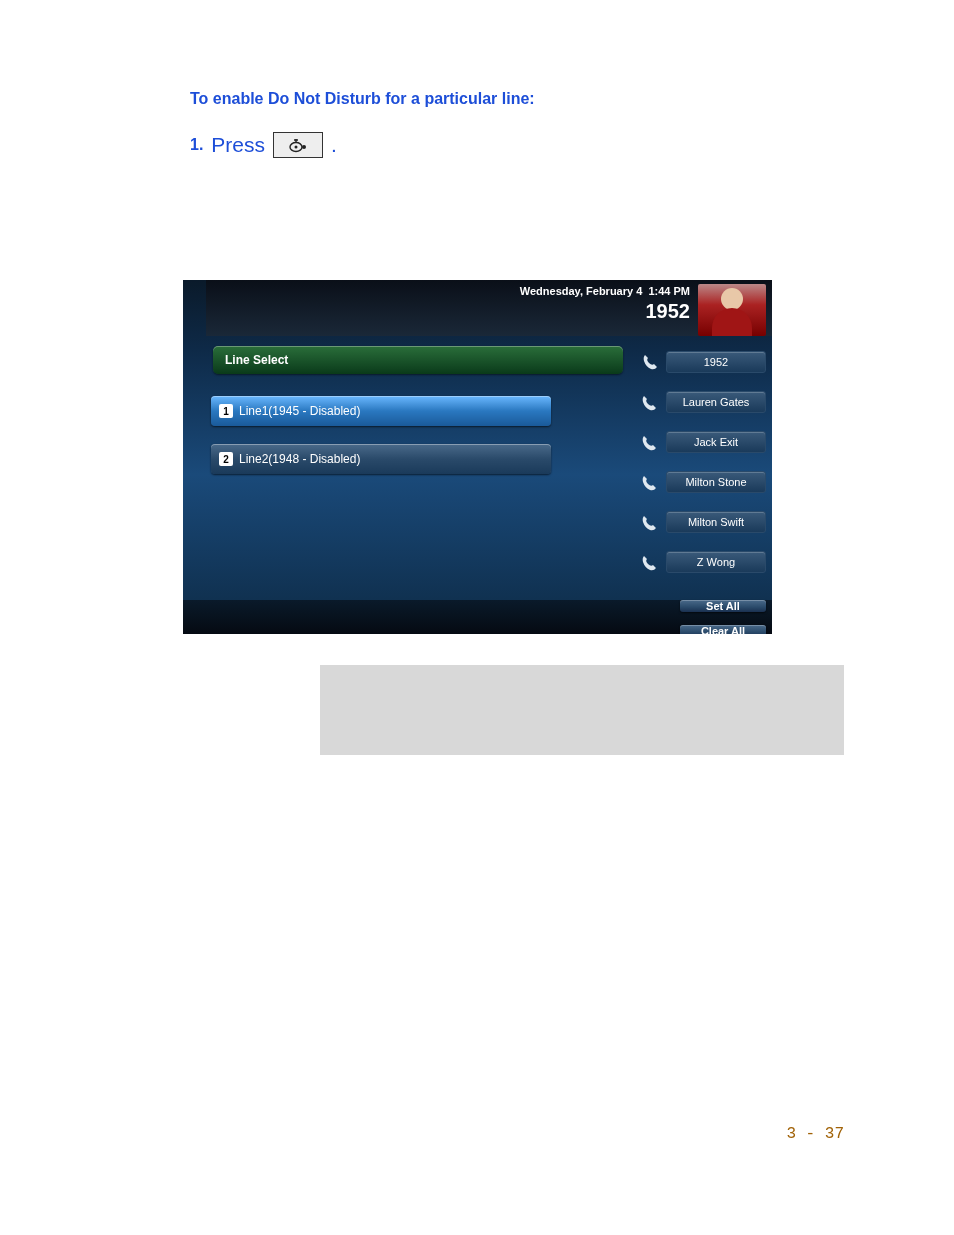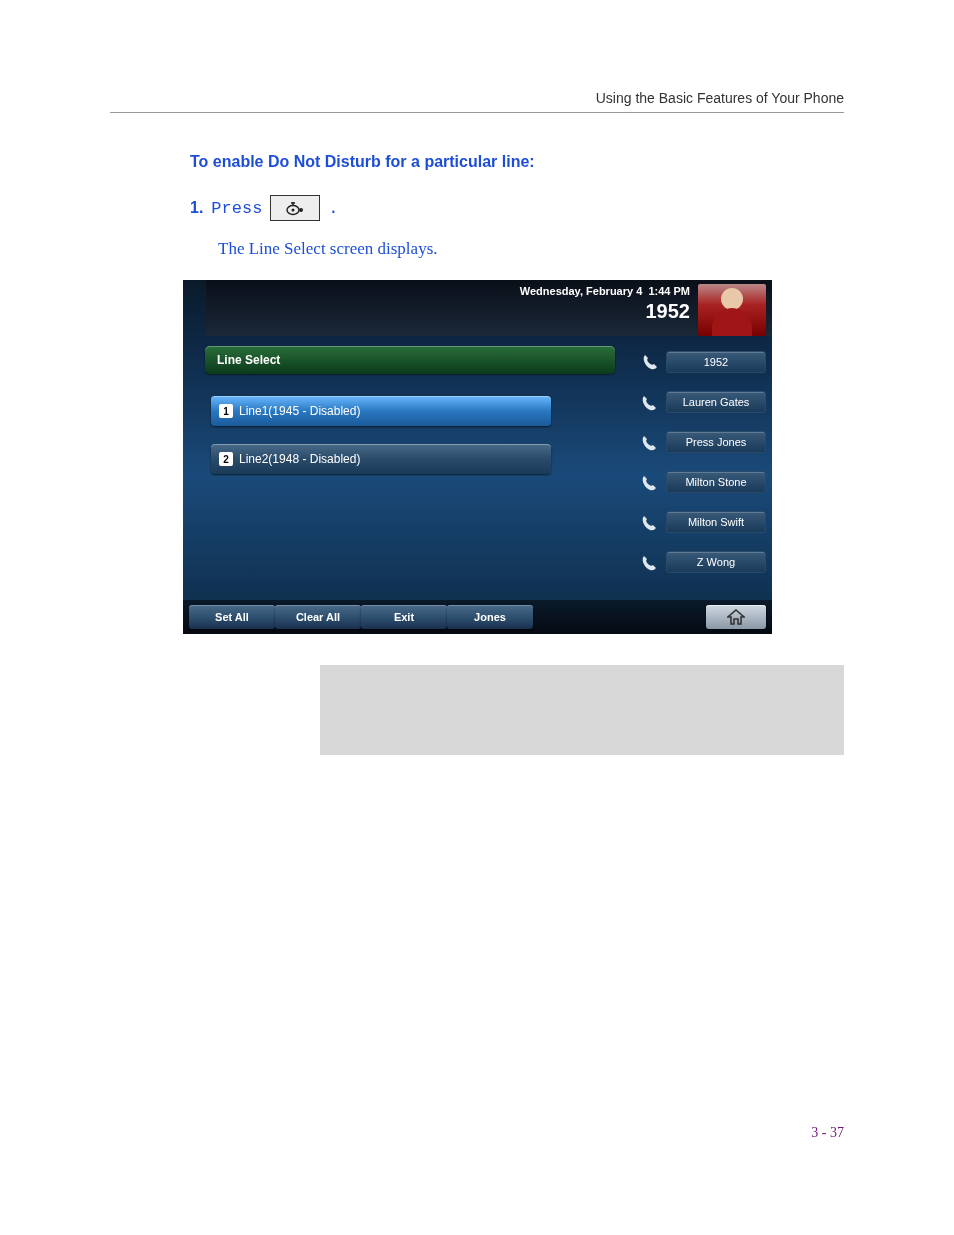--- a/index.html
+++ b/index.html
@@ -42,22 +42,22 @@
     align-items: center;
     gap: 8px;
     margin-bottom: 18px;
   }
   .step-num {
     font-weight: bold;
     font-family: Arial, Helvetica, sans-serif;
     font-size: 16px;
   }
   .step-text {
-    font-family: Liberation Mono, monospace;
-    font-size: 17px;
+    font-family: Liberation Sans, sans-serif;
+    font-size: 21px;
   }
   .dnd-btn {
     display: inline-flex;
     align-items: center;
     justify-content: center;
     border: 1px solid #333;
     width: 50px;
     height: 26px;
     background: #eee;
   }
@@ -138,20 +138,21 @@
     background: linear-gradient(180deg, #2a6e3a 0%, #0a3a1a 100%);
     border-radius: 5px;
     display: flex;
     align-items: center;
     padding-left: 12px;
     font-weight: bold;
     font-size: 12px;
     box-shadow: inset 0 1px 0 rgba(255,255,255,0.3), 0 1px 2px rgba(0,0,0,0.5);
     margin-bottom: 22px;
     width: 410px;
+    margin-left: 8px;
   }
   .line-item {
     width: 340px;
     height: 30px;
     margin-left: 6px;
     margin-bottom: 18px;
     border-radius: 4px;
     display: flex;
     align-items: center;
     padding-left: 8px;
@@ -213,23 +214,24 @@
     box-shadow: inset 0 1px 0 rgba(255,255,255,0.2);
   }
 
   .softkey-bar {
     position: absolute;
     bottom: 0; left: 0;
     width: 100%;
     height: 34px;
     background: linear-gradient(180deg, #0a1a2a 0%, #050a12 100%);
     display: flex;
-    align-items: center;
+    align-items: flex-end;
     padding: 0 6px;
-    gap: 0;
+    gap: 13px;
+    flex-direction: column;
   }
   .softkey {
     width: 86px;
     height: 24px;
     background: linear-gradient(180deg, #4a6a8a 0%, #2a4a6a 60%, #1a3050 100%);
     border-radius: 3px;
     display: flex;
     align-items: center;
     justify-content: center;
     font-size: 11px;
@@ -254,49 +256,47 @@
     top: 665px;
     width: 524px;
     height: 90px;
     background: #d8d8d8;
   }
 
   .page-num {
     position: absolute;
     right: 110px;
     top: 1125px;
-    font-family: Liberation Serif, serif;
-    font-size: 14px;
-    color: #701a75;
+    font-family: Liberation Mono, monospace;
+    font-size: 16px;
+    color: #a16207;
   }
 </style>
 </head>
 <body>
 
 <div class="page">
-  <div class="running-head">Using the Basic Features of Your Phone</div>
 
   <div class="content">
     <div class="heading">To enable Do Not Disturb for a particular line:</div>
 
     <div class="step">
       <span class="step-num">1.</span>
       <span class="step-text">Press</span>
       <span class="dnd-btn">
         <svg width="20" height="16" viewBox="0 0 20 16">
           <ellipse cx="8" cy="10" rx="6" ry="4.5" fill="none" stroke="#222" stroke-width="1.4"></ellipse>
           <circle cx="8" cy="10" r="1.5" fill="#222"></circle>
           <path d="M8 5.5 L8 2 M6 3 L10 3" stroke="#222" stroke-width="1.4" fill="none"></path>
           <circle cx="16" cy="10" r="2" fill="#222"></circle>
         </svg>
       </span>
       <span class="step-text">.</span>
     </div>
 
-    <div class="sub-text">The Line Select screen displays.</div>
   </div>
 </div>
 
 <div class="phone-screenshot">
   <div class="phone-statusbar">
     <div class="status-text">
       <div>
         <span>Wednesday, February 4</span>&nbsp;&nbsp;<span>1:44 PM</span>
       </div>
       <div class="status-ext">1952</div>
@@ -333,21 +333,21 @@
           </svg>
       </span>
       <span class="side-label">Lauren Gates</span>
     </div>
     <div class="side-item">
       <span class="side-icon">
         <svg width="20" height="20" viewBox="0 0 20 20">
             <path d="M4 4 Q2 6 3 10 Q5 16 10 18 Q14 19 16 16 L13 13 Q11 15 8 12 Q5 9 7 7 Z" fill="#dfe8f0"></path>
           </svg>
       </span>
-      <span class="side-label">Press Jones</span>
+      <span class="side-label">Jack Exit</span>
     </div>
     <div class="side-item">
       <span class="side-icon">
         <svg width="20" height="20" viewBox="0 0 20 20">
             <path d="M4 4 Q2 6 3 10 Q5 16 10 18 Q14 19 16 16 L13 13 Q11 15 8 12 Q5 9 7 7 Z" fill="#dfe8f0"></path>
           </svg>
       </span>
       <span class="side-label">Milton Stone</span>
     </div>
     <div class="side-item">

